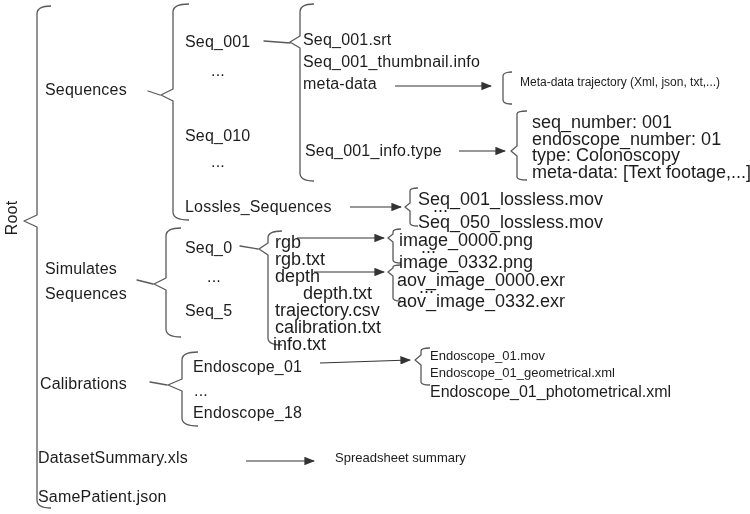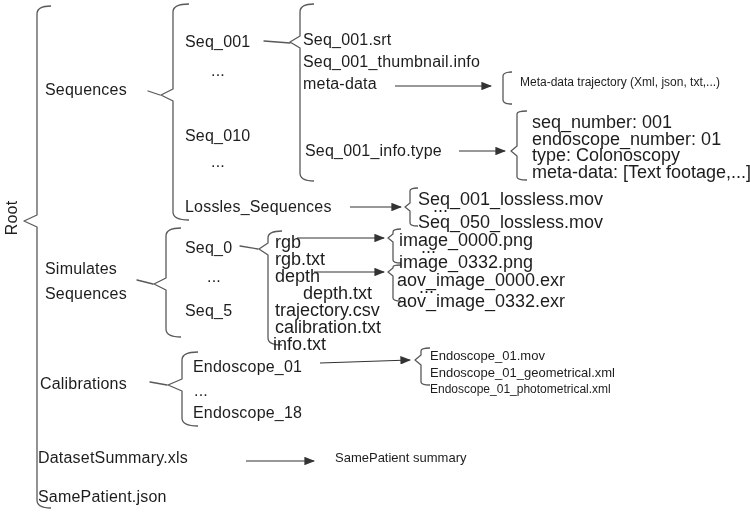--- a/index.html
+++ b/index.html
@@ -115,17 +115,17 @@
   <div class="txt t-md" style="left:397px;top:270px;">aov_image_0000.exr</div>
   <div class="txt t-md" style="left:419px;top:277px;">...</div>
   <div class="txt t-md" style="left:397px;top:291px;">aov_image_0332.exr</div>
 
   <div class="txt t-lg" style="left:193px;top:358px;">Endoscope_01</div>
   <div class="txt t-lg" style="left:194px;top:382px;">...</div>
   <div class="txt t-lg" style="left:193px;top:404px;">Endoscope_18</div>
 
   <div class="txt t-md" style="left:430px;top:349px;font-size:13px;">Endoscope_01.mov</div>
   <div class="txt t-md" style="left:430px;top:366px;font-size:13px;">Endoscope_01_geometrical.xml</div>
-  <div class="txt t-md" style="left:430px;top:383px;font-size:12px;">Endoscope_01_photometrical.xml</div>
+  <div class="txt t-md" style="left:430px;top:383px;font-size:16px;">Endoscope_01_photometrical.xml</div>
 
-  <div class="txt t-md" style="left:335px;top:451px;font-size:13px;">SamePatient summary</div>
+  <div class="txt t-md" style="left:335px;top:451px;font-size:13px;">Spreadsheet summary</div>
 
 </div>
 
 </body></html>

